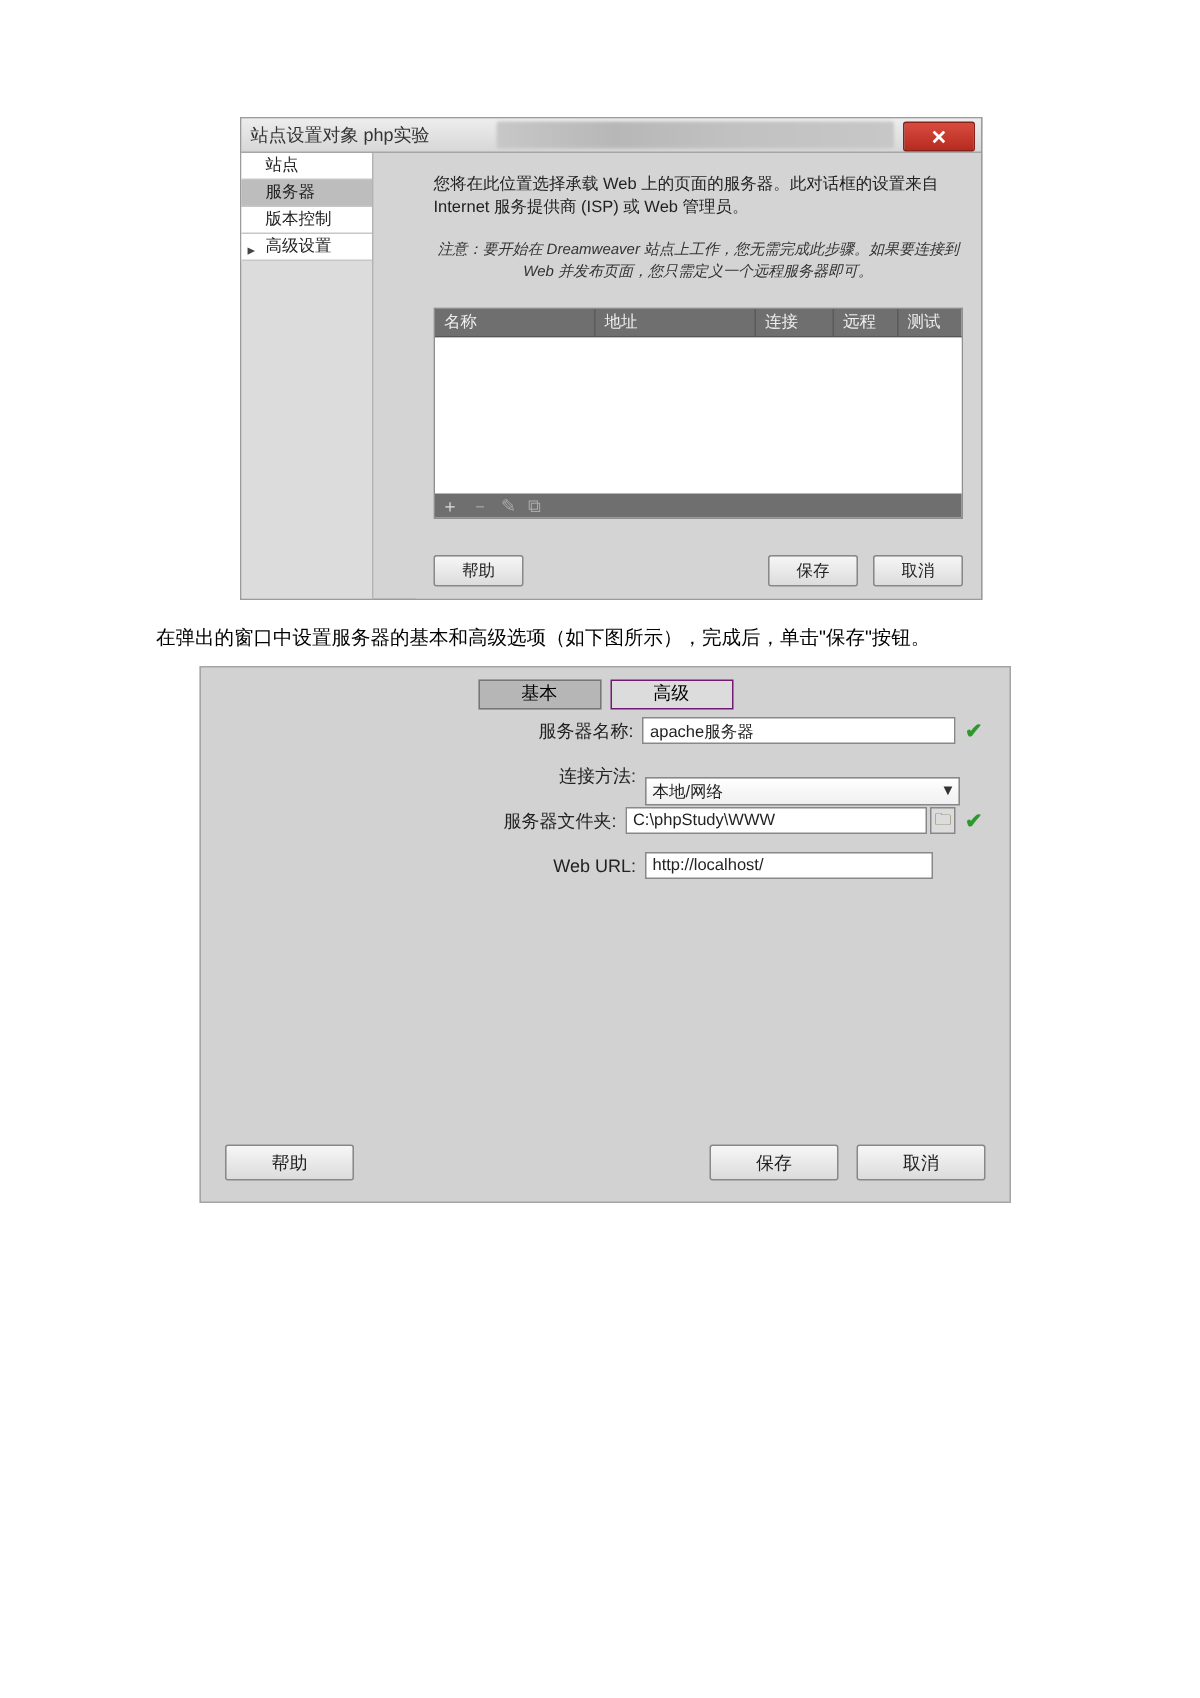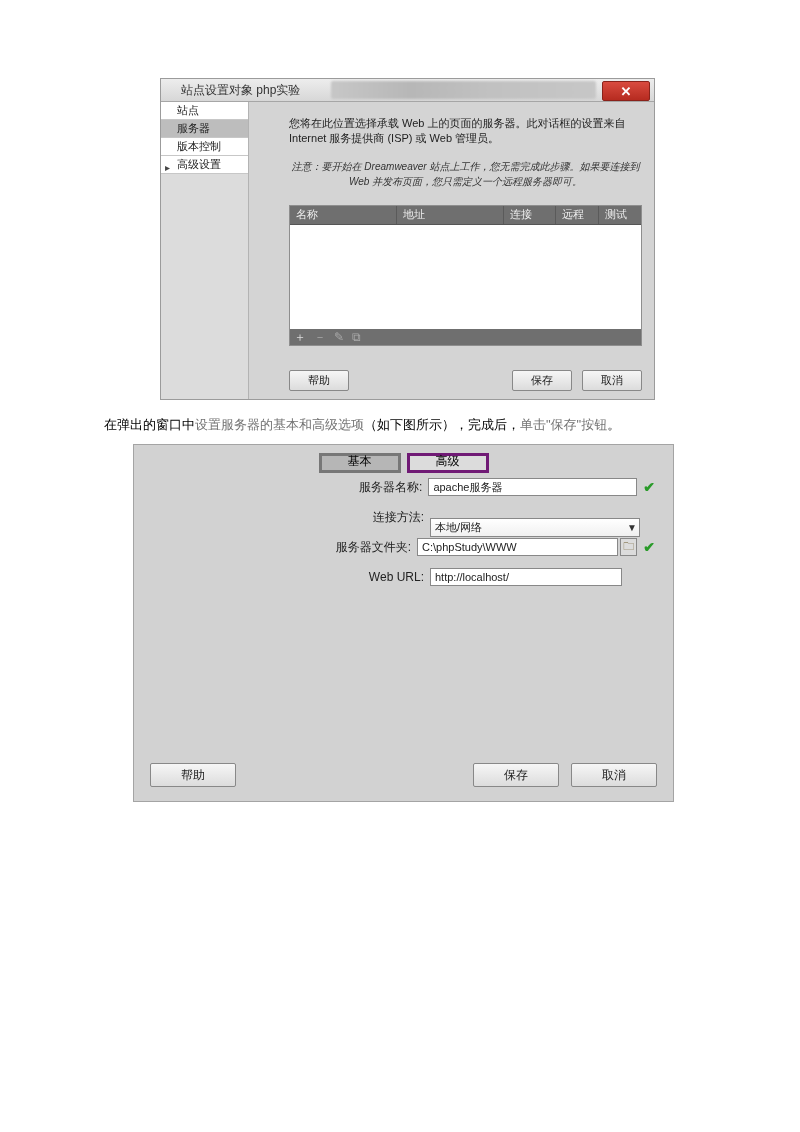--- a/index.html
+++ b/index.html
@@ -23,21 +23,20 @@
     background: #d4d4d4;
     box-sizing: border-box;
   }
   .dlg1-titlebar {
     height: 22px;
     display: flex;
     align-items: center;
     border-bottom: 1px solid #a6a6a6;
     background: linear-gradient(#ededed, #d7d7d7);
     position: relative;
-    padding-left: 14px;
   }
   .dlg1-title {
     padding-left: 6px;
     color: #333;
     font-size: 12px;
   }
   .dlg1-blur {
     position: absolute;
     left: 170px; right: 58px; top: 2px; bottom: 2px;
     background: linear-gradient(90deg,#c7c7c7,#b7b7b7 30%,#c1c1c1 60%,#c7c7c7);
@@ -168,21 +167,21 @@
     box-sizing: border-box;
   }
 
   
   .caption {
     margin: 16px 0 10px 0;
     text-align: left;
     font-size: 13px;
     padding-left: 104px;
   }
-  .caption .blue { color: #737373; }
+  .caption .blue { color: #000000; }
 
   
   .dlg2-wrap {
     margin-left: 133px;
     width: 541px;
     height: 358px;
     border: 1px solid #a4a4a4;
     background: #d2d2d2;
     box-sizing: border-box;
     position: relative;
@@ -191,24 +190,24 @@
     position: absolute;
     top: 8px; left: 0; right: 0;
     height: 22px;
     display: flex;
     justify-content: center;
     gap: 0;
   }
   .tab {
     width: 82px;
     height: 20px;
-    border: 3px solid #701a75;
+    border: 1px solid #701a75;
     background: #dcdcdc;
     font-size: 12px;
-    display: flex; align-items: flex-end; justify-content: center;
+    display: flex; align-items: flex-start; justify-content: center;
     box-sizing: border-box;
   }
   .tab.active {
     background: #b6b6b6;
     border-color: #777;
   }
   .tab + .tab { margin-left: 6px; }
 
   .dlg2-form {
     position: absolute;

